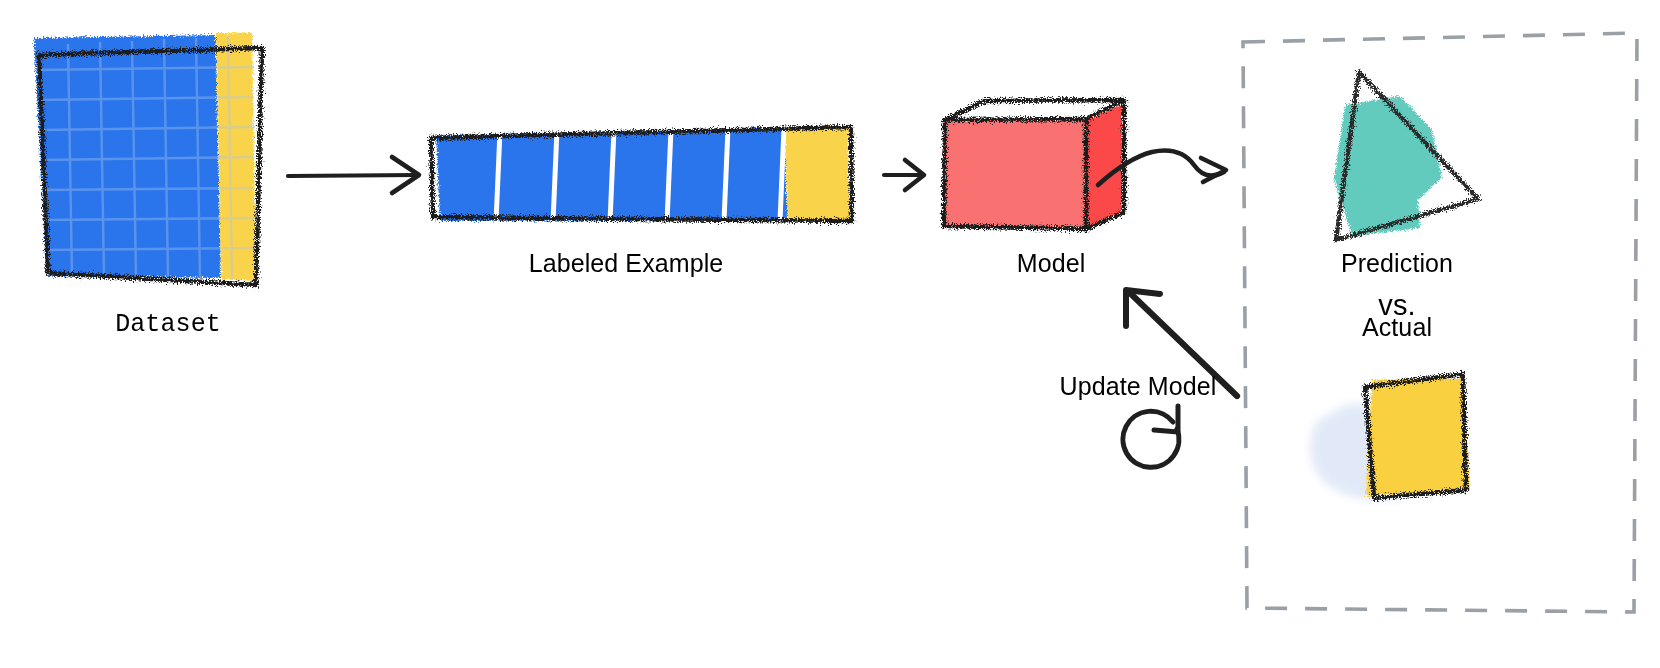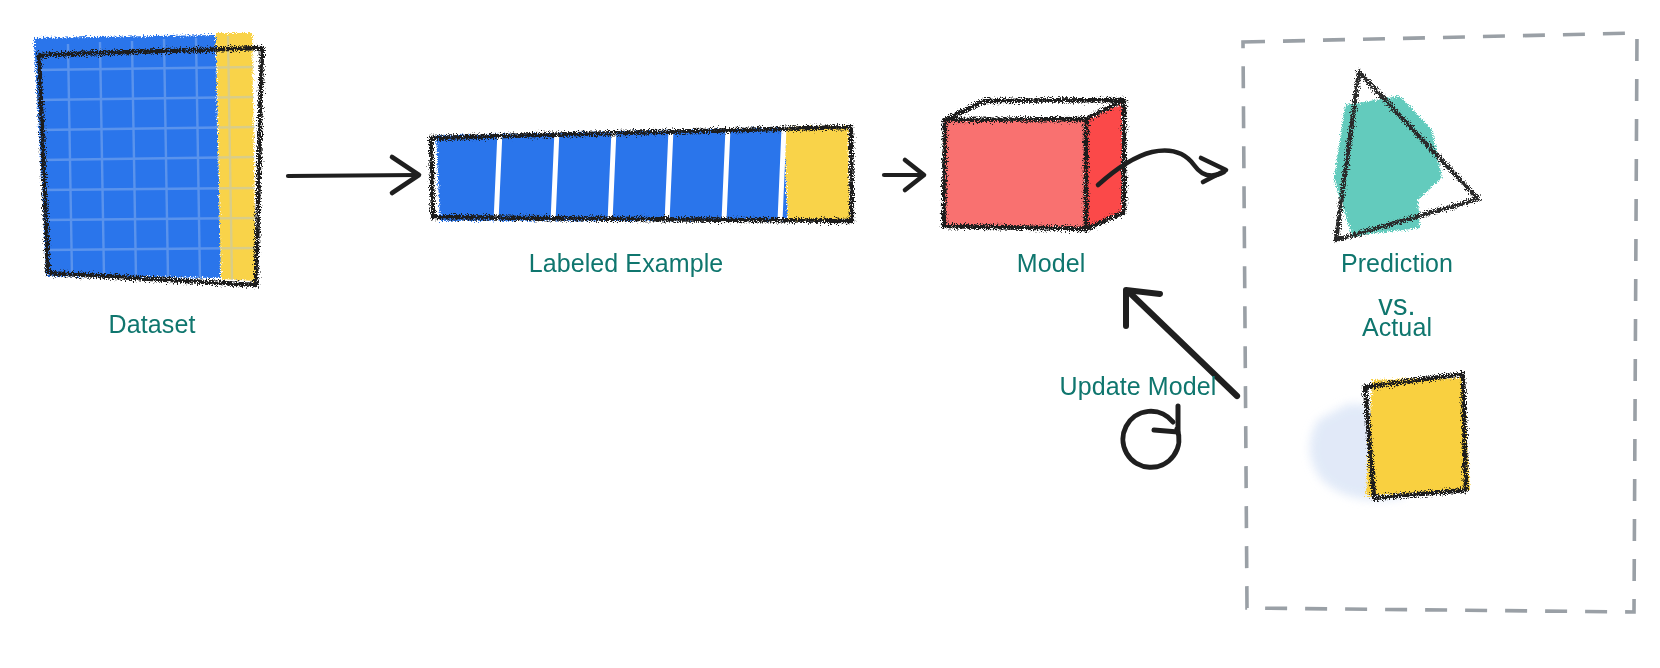--- a/index.html
+++ b/index.html
@@ -1,22 +1,22 @@
 <!DOCTYPE html>
 <html><head>
 <meta charset="utf-8">
 <style>
   html,body{margin:0;padding:0;background:#ffffff;}
   body{width:1660px;height:668px;overflow:hidden;font-family:"Liberation Sans",sans-serif;}
   #stage{position:relative;width:1660px;height:668px;background:#fff;}
   #stage svg{position:absolute;left:0;top:0;width:1660px;height:668px;}
-  .lbl{position:absolute;color:#0f766e;font-family:"Liberation Sans",sans-serif;
+  .lbl{position:absolute;color:#000000;font-family:"Liberation Sans",sans-serif;
        font-size:25px;line-height:1.1;white-space:nowrap;letter-spacing:0.1px;}
   .lbl.c{transform:translateX(-50%);}
-  #lbl-dataset{left:152px;top:311px;}
+  #lbl-dataset{left:168px;top:311px;font-family:Liberation Mono, monospace;}
   #lbl-labeled{left:626px;top:250px;}
   #lbl-model{left:1051px;top:250px;}
   #lbl-prediction{left:1397px;top:250px;text-align:right;}
   #lbl-vs{left:1397px;top:290px;font-size:29px;}
   #lbl-actual{left:1397px;top:314px;}
   #lbl-update{left:1103px;top:373px;margin-left:35px;}
 </style>
 </head>
 <body>
 

